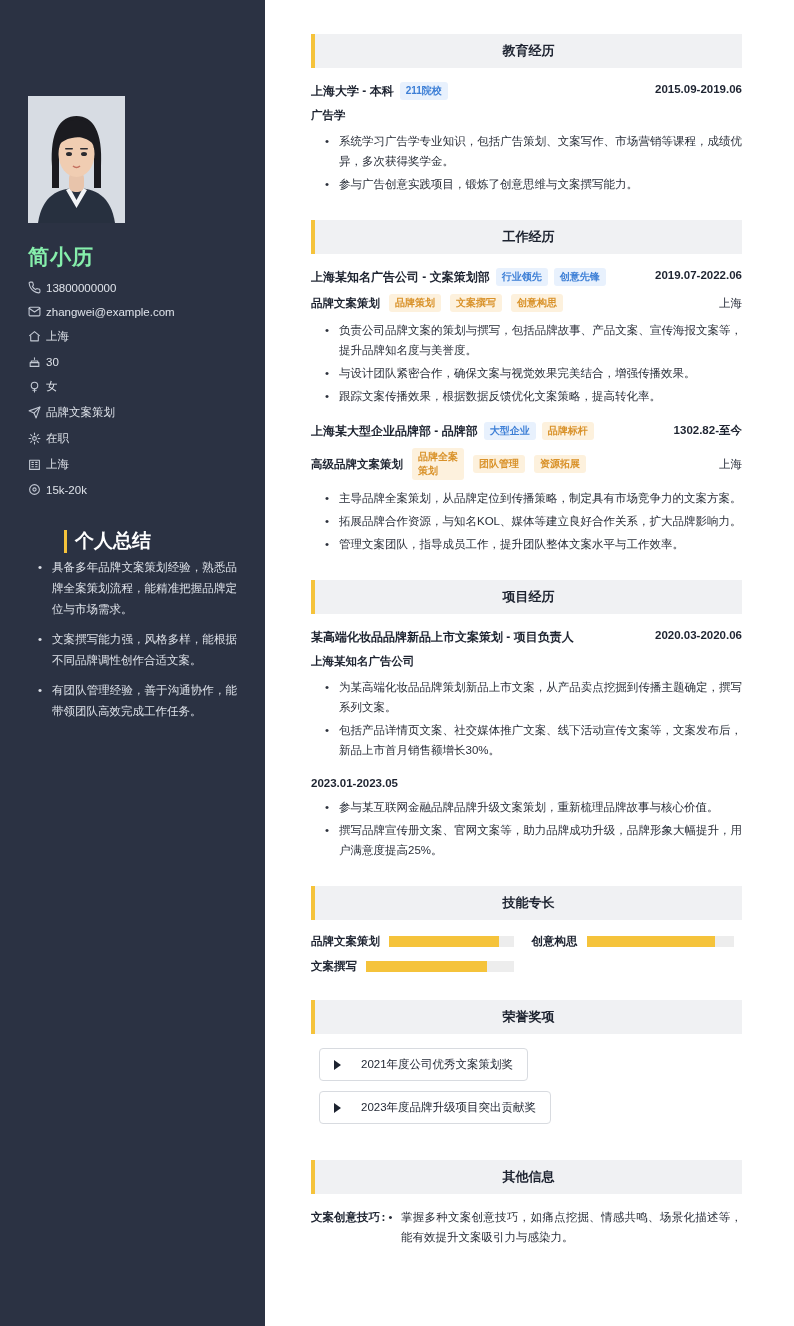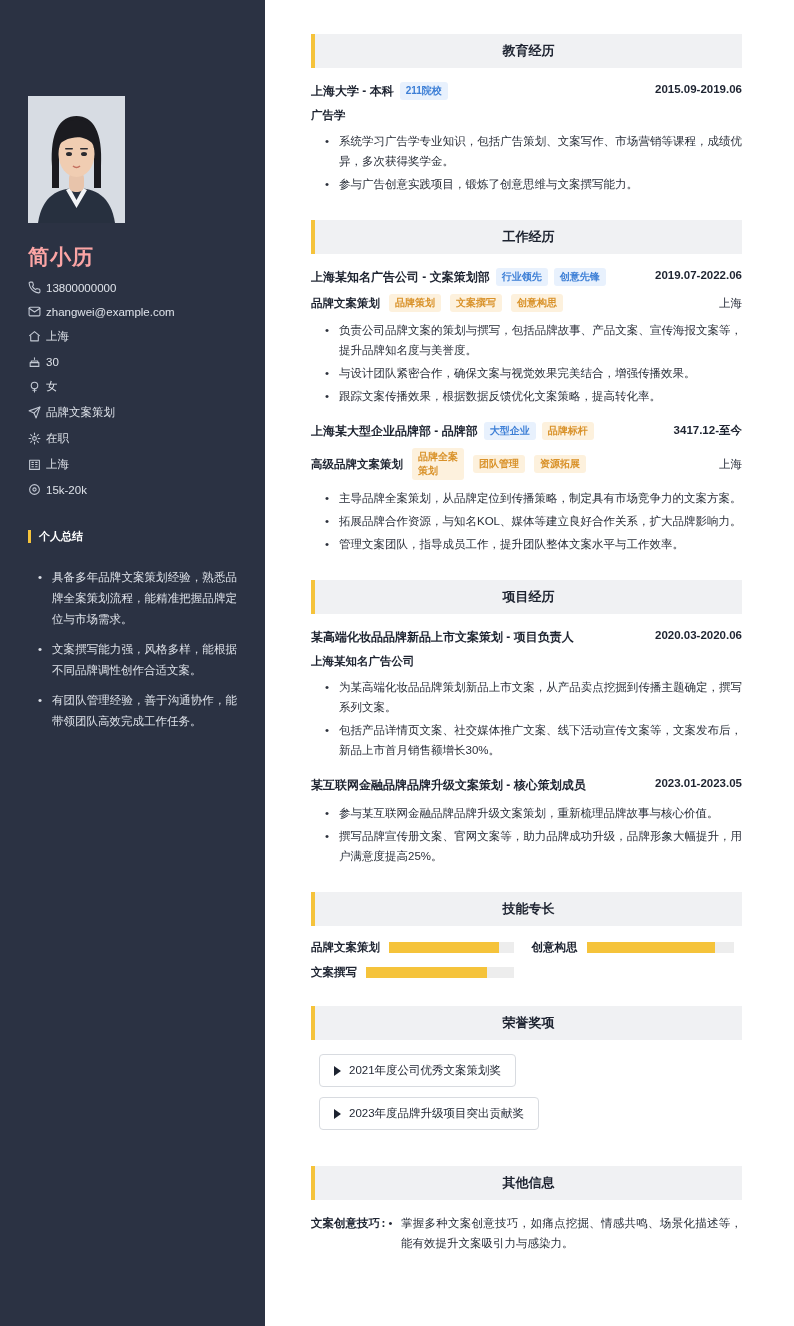--- a/index.html
+++ b/index.html
@@ -31,49 +31,50 @@
     overflow: hidden;
     background: #c9cfd8;
     position: relative;
   }
   .photo-svg { display: block; width: 97px; height: 127px; }
   .name {
     margin-top: 20px;
     font-size: 21px;
     font-weight: bold;
     letter-spacing: 1px;
-    color: #fca5a5;
+    color: #86efac;
   }
   .contact-list { margin-top: 10px; }
   .contact-item {
     display: flex;
     align-items: center;
     margin-bottom: 11px;
     font-size: 11.5px;
     color: #dfe3ea;
   }
   .contact-item .ic {
     width: 18px;
     flex: 0 0 18px;
     color: #c3c9d4;
     display: inline-flex;
     align-items: center;
     justify-content: flex-start;
   }
   .contact-item .ic svg { display: block; }
   .side-section-title {
     margin-top: 34px;
-    font-size: 11px;
+    font-size: 19px;
     font-weight: bold;
     color: #ffffff;
     border-left: 3px solid #f5c33b;
     padding-left: 8px;
     line-height: 1.2;
-  }
-  .side-ul { margin-top: 24px; padding-left: 6px; }
+    margin-left: 36px;
+  }
+  .side-ul { margin-top: 4px; padding-left: 6px; }
   .side-ul li {
     list-style: none;
     position: relative;
     padding-left: 18px;
     font-size: 11.5px;
     line-height: 21px;
     color: #dde1e8;
     margin-bottom: 9px;
     text-align: justify;
   }
@@ -205,21 +206,21 @@
   }
   .bar > i {
     display: block;
     height: 100%;
     background: #f5c33b;
   }
   
   .award {
     display: inline-flex;
     align-items: center;
-    gap: 8px;
+    gap: 20px;
     border: 1px solid #d8dbe0;
     border-radius: 4px;
     padding: 8px 14px;
     font-size: 11.5px;
     color: #1d2330;
     margin-bottom: 10px;
   }
   .award .tri {
     width: 0; height: 0;
     border-left: 7px solid #1d2330;
@@ -429,21 +430,21 @@
       </ul>
     </div>
 
     <div class="entry">
       <div class="row">
         <div class="row-left">
           <span>上海某大型企业品牌部 - 品牌部</span>
           <span class="tag tag-blue">大型企业</span>
           <span class="tag tag-orange">品牌标杆</span>
         </div>
-        <div class="date">3417.12-至今</div>
+        <div class="date">1302.82-至今</div>
       </div>
       <div class="subrow">
         <div class="subrow-left">
           <span>高级品牌文案策划</span>
           <span class="tag tag-orange">品牌全案策划</span>
           <span class="tag tag-orange">团队管理</span>
           <span class="tag tag-orange">资源拓展</span>
         </div>
         <div class="loc">上海</div>
       </div>
@@ -465,23 +466,20 @@
       </div>
       <div class="plain-line bold">上海某知名广告公司</div>
       <ul class="bullets">
         <li>为某高端化妆品品牌策划新品上市文案，从产品卖点挖掘到传播主题确定，撰写系列文案。</li>
         <li>包括产品详情页文案、社交媒体推广文案、线下活动宣传文案等，文案发布后，新品上市首月销售额增长30%。</li>
       </ul>
     </div>
 
     <div class="entry">
       <div class="row">
-        <div class="row-left">
-          <span>某互联网金融品牌品牌升级文案策划 - 核心策划成员</span>
-        </div>
         <div class="date">2023.01-2023.05</div>
       </div>
       <ul class="bullets">
         <li>参与某互联网金融品牌品牌升级文案策划，重新梳理品牌故事与核心价值。</li>
         <li>撰写品牌宣传册文案、官网文案等，助力品牌成功升级，品牌形象大幅提升，用户满意度提高25%。</li>
       </ul>
     </div>
 
     <div class="sec-head spaced">技能专长</div>
     <div class="skills">

